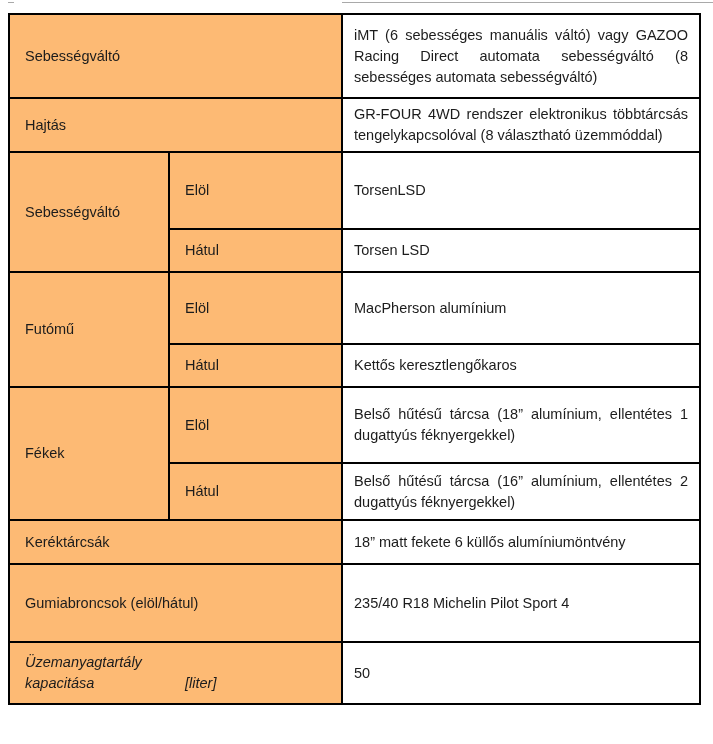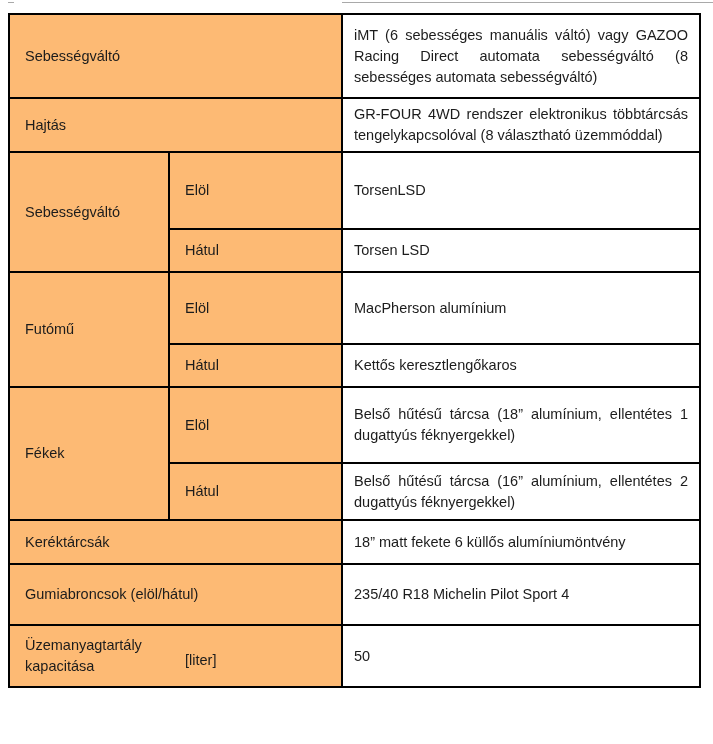--- a/index.html
+++ b/index.html
@@ -53,25 +53,26 @@
     padding: 5px 11px;
     text-align: justify;
   }
   tr.h86  { height: 84px; }
   tr.h62  { height: 44px; }
   tr.h79  { height: 77px; }
   tr.h45  { height: 43px; }
   tr.h74  { height: 72px; }
   tr.h78  { height: 76px; }
   tr.h59  { height: 57px; }
-  tr.h63  { height: 61px; margin-left: 8px; }
+  tr.h63  { height: 78px; margin-left: 8px; }
   tr.h64  { height: 62px; }
   .fuel-wrap {
     display: flex;
-    align-items: flex-start;
+    align-items: flex-end;
+    font-style: italic;
   }
   .fuel-label {
     width: 160px;
     flex: 0 0 160px;
   }
   .fuel-unit {
     flex: 1 1 auto;
     margin-top: 15px;
   }
 </style>

